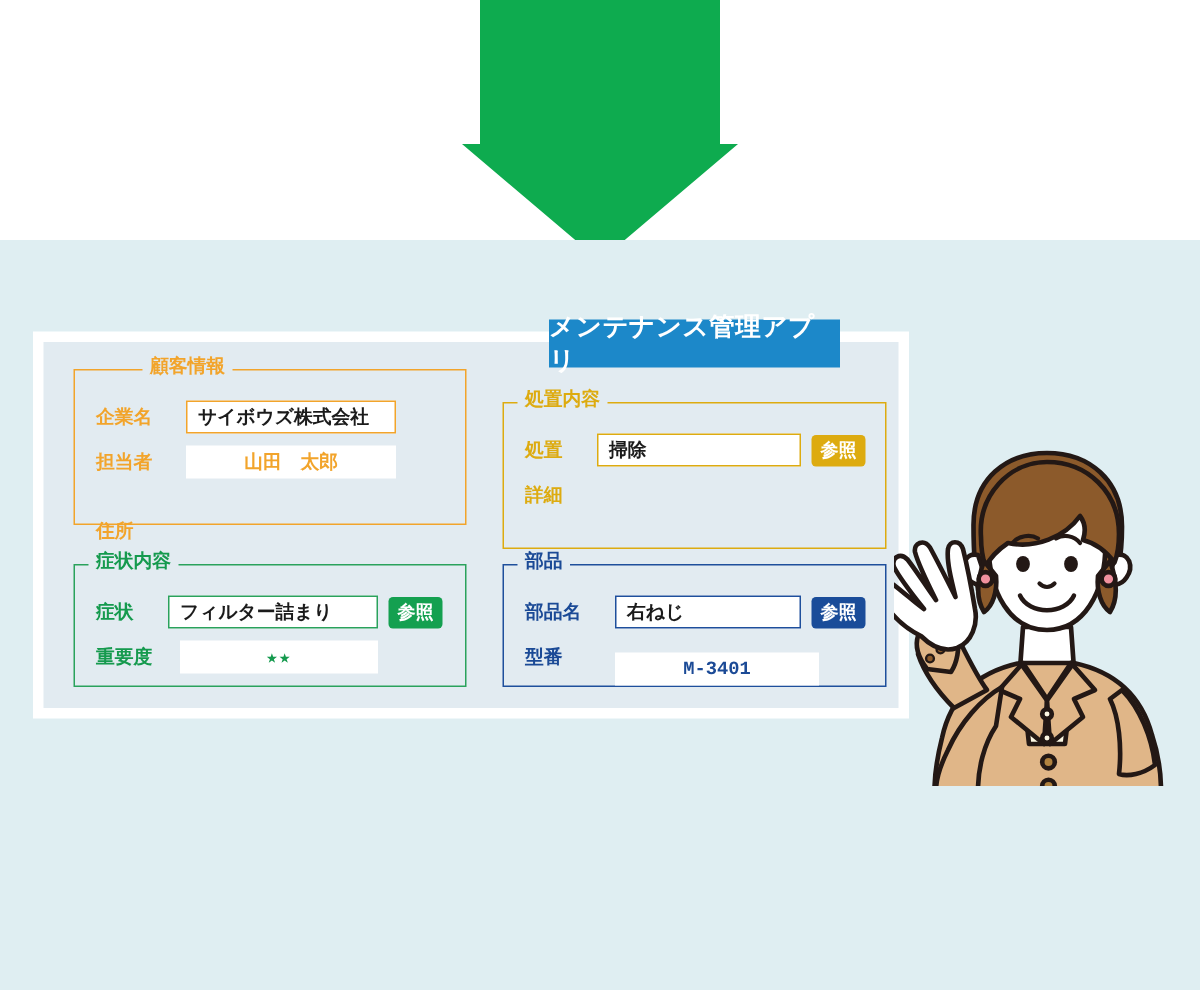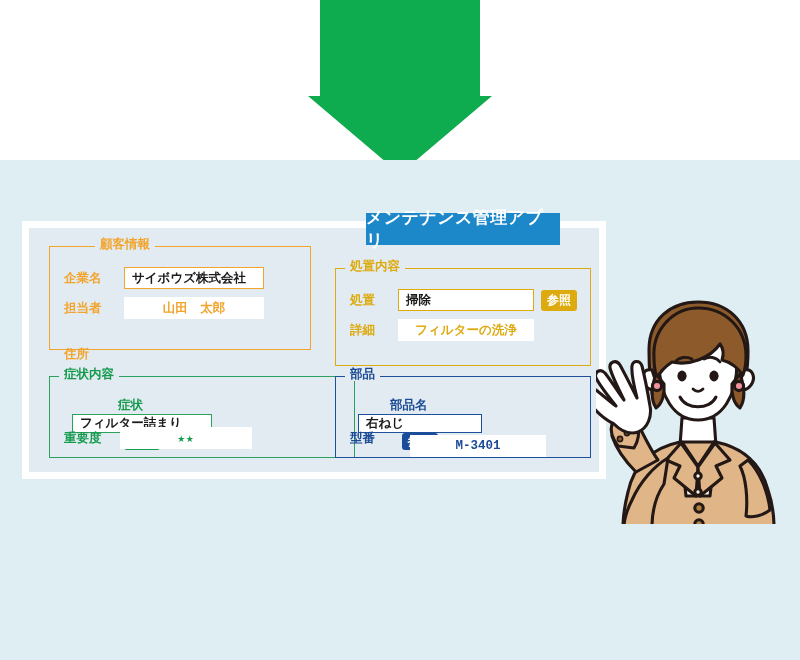--- a/index.html
+++ b/index.html
@@ -147,21 +147,21 @@
 
   
   #grp-treatment { left: 306px; top: 40px; width: 256px; height: 98px; border-color: #ddab10; }
   #grp-treatment .grp-legend { color: #ddab10; }
   #grp-treatment .row-label  { color: #ddab10; }
   #grp-treatment .field.boxed { border: 1.6px solid #ddab10; }
   #grp-treatment .field.plain { color: #ddab10; }
   #grp-treatment .refbtn { background: #ddab10; }
 
   
-  #grp-symptom { left: 20px; top: 148px; width: 306px; height: 82px; border-color: #2aa25c; }
+  #grp-symptom { left: 20px; top: 148px; width: 262px; height: 82px; border-color: #2aa25c; }
   #grp-symptom .grp-legend { color: #159a4e; }
   #grp-symptom .row-label  { color: #159a4e; }
   #grp-symptom .field.boxed { border: 1.6px solid #2aa25c; }
   #grp-symptom .field.plain { color: #159a4e; }
   #grp-symptom .refbtn { background: #14a050; }
 
   
   #grp-parts { left: 306px; top: 148px; width: 256px; height: 82px; border-color: #1e4f9c; }
   #grp-parts .grp-legend { color: #1b4a96; }
   #grp-parts .row-label  { color: #1b4a96; }
@@ -230,43 +230,42 @@
         <div class="grp-legend">処置内容</div>
 
         <div class="row" style="left:14px; top:20px;">
           <div class="row-label" style="width:40px; text-align:left;">処置</div>
           <div class="field boxed" style="width:136px; margin-left:8px;">掃除</div>
           <div class="refbtn" style="margin-left:7px;">参照</div>
         </div>
 
         <div class="row" style="left:14px; top:50px;">
           <div class="row-label" style="width:40px; text-align:left;">詳細</div>
-          <div class="field plain" style="width:136px; margin-left:8px;">フィルターの洗浄</div>
         </div>
       </div>
 
       <div class="grp" id="grp-symptom">
         <div class="grp-legend">症状内容</div>
 
-        <div class="row" style="left:14px; top:20px;flex-direction:column;">
+        <div class="row" style="left:14px; top:20px;">
           <div class="row-label" style="width:40px; text-align:left;">症状</div>
           <div class="field boxed" style="width:140px; margin-left:8px;">フィルター詰まり</div>
           <div class="refbtn" style="margin-left:7px;">参照</div>
         </div>
 
         <div class="row" style="left:14px; top:50px;">
           <div class="row-label" style="width:48px; text-align:left;">重要度</div>
           <div class="field plain" style="width:132px; margin-left:8px; letter-spacing:1px;">★★</div>
         </div>
       </div>
 
       <div class="grp" id="grp-parts">
         <div class="grp-legend">部品</div>
 
-        <div class="row" style="left:14px; top:20px;flex-direction:column;">
+        <div class="row" style="left:14px; top:20px;">
           <div class="row-label" style="width:52px; text-align:left;">部品名</div>
           <div class="field boxed" style="width:124px; margin-left:8px;">右ねじ</div>
           <div class="refbtn" style="margin-left:7px;">参照</div>
         </div>
 
         <div class="row" style="left:14px; top:50px;">
           <div class="row-label" style="width:40px; text-align:left;">型番</div>
           <div class="field plain" style="width:136px; margin-left:20px;">M-3401</div>
         </div>
       </div>

